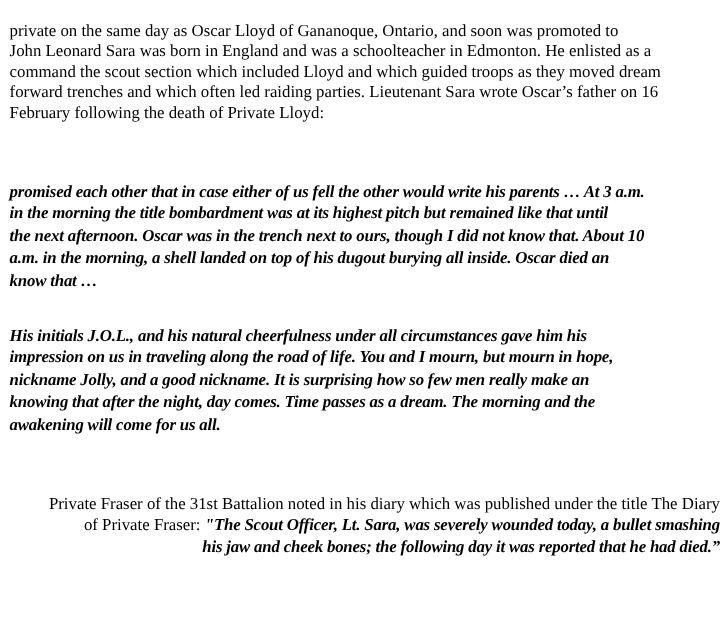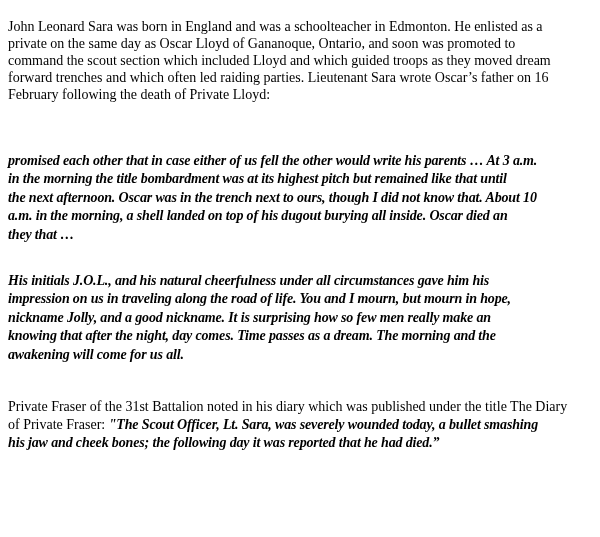--- a/index.html
+++ b/index.html
@@ -31,53 +31,54 @@
     font-style: normal;
   }
   .para.quote {
     line-height: 18.4px;
     font-weight: bold;
     font-style: italic;
     letter-spacing: -0.15px;
   }
   .para.mixed {
     line-height: 18px;
+    text-align: right;
   }
   .seg-regular {
     font-weight: normal;
     font-style: normal;
   }
   .seg-quote {
     font-weight: bold;
     font-style: italic;
     letter-spacing: -0.15px;
   }
   .para-intro   { margin-bottom: 49px; }
   .para-letter1 { margin-bottom: 28px; }
-  .para-letter2 { margin-bottom: 34px; }
+  .para-letter2 { margin-bottom: 48px; }
 </style>
 </head>
 <body>
 
 <div class="doc">
 
   <div class="para regular para-intro">
+    <div class="line">private on the same day as Oscar Lloyd of Gananoque, Ontario, and soon was promoted to</div>
     <div class="line">John Leonard Sara was born in England and was a schoolteacher in Edmonton. He enlisted as a</div>
-    <div class="line">private on the same day as Oscar Lloyd of Gananoque, Ontario, and soon was promoted to</div>
     <div class="line">command the scout section which included Lloyd and which guided troops as they moved dream</div>
     <div class="line">forward trenches and which often led raiding parties. Lieutenant Sara wrote Oscar’s father on 16</div>
     <div class="line">February following the death of Private Lloyd:</div>
   </div>
 
   <div class="para quote para-letter1">
     <div class="line">promised each other that in case either of us fell the other would write his parents … At 3 a.m.</div>
     <div class="line">in the morning the title bombardment was at its highest pitch but remained like that until</div>
     <div class="line">the next afternoon. Oscar was in the trench next to ours, though I did not know that. About 10</div>
     <div class="line">a.m. in the morning, a shell landed on top of his dugout burying all inside. Oscar died an</div>
-    <div class="line">they that …</div>
+    <div class="line">know that …</div>
   </div>
 
   <div class="para quote para-letter2">
     <div class="line">His initials J.O.L., and his natural cheerfulness under all circumstances gave him his</div>
     <div class="line">impression on us in traveling along the road of life. You and I mourn, but mourn in hope,</div>
     <div class="line">nickname Jolly, and a good nickname. It is surprising how so few men really make an</div>
     <div class="line">knowing that after the night, day comes. Time passes as a dream. The morning and the</div>
     <div class="line">awakening will come for us all.</div>
   </div>
 

